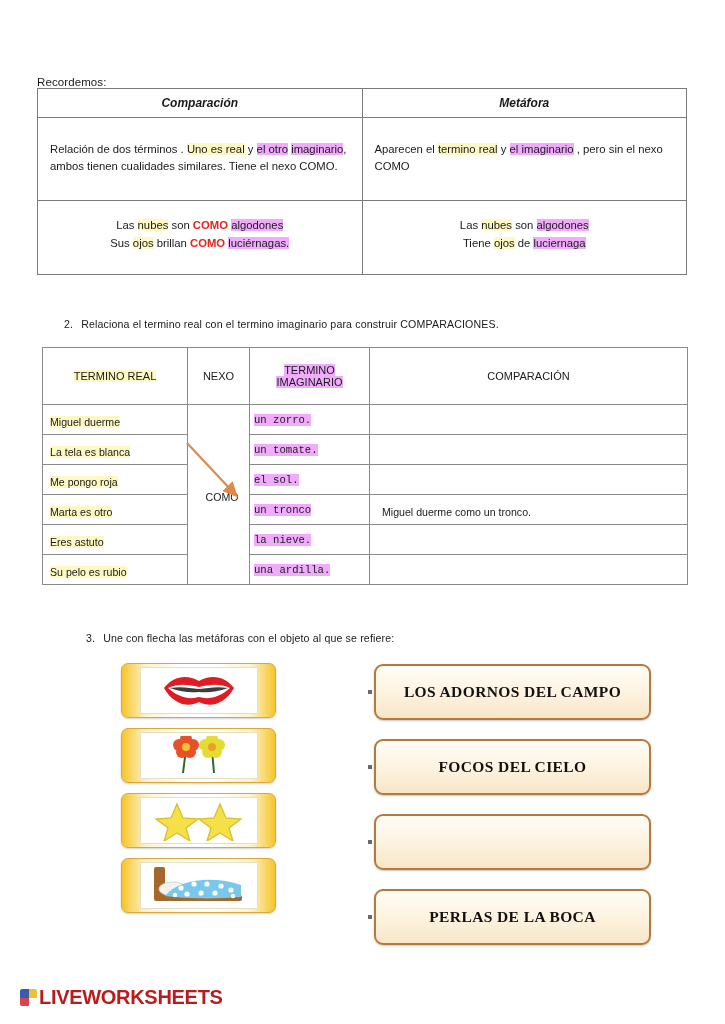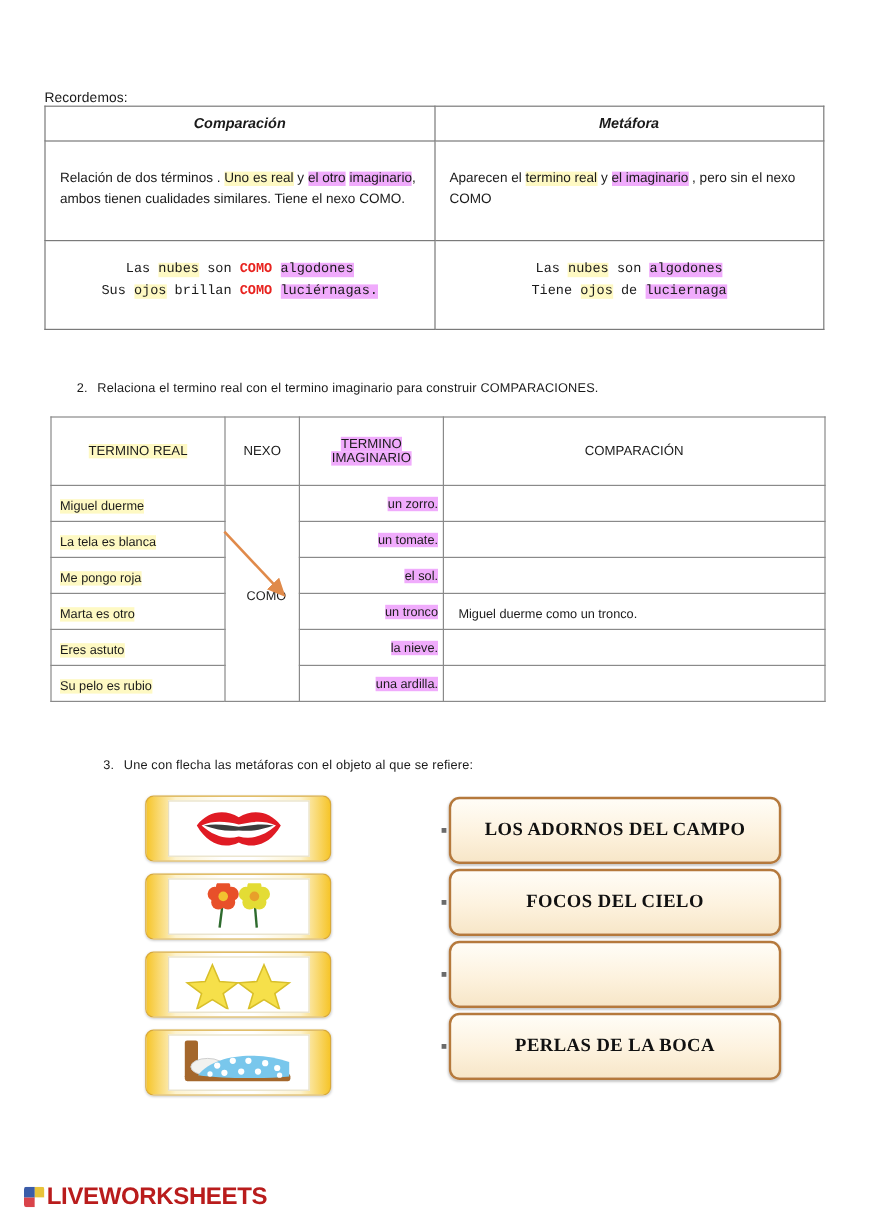--- a/index.html
+++ b/index.html
@@ -56,21 +56,20 @@
     line-height: 1.55;
     padding: 9px 12px 11px 12px !important;
     height: 62px;
   }
   .t1-ex {
     font-size: 11.3px;
     line-height: 1.6;
     text-align: center;
     padding: 7px 6px 14px 6px !important;
     height: 52px;
-    font-family: Liberation Mono, monospace;
   }
 
   
   #q2-text {
     position: absolute;
     left: 64px;
     top: 318px;
     font-size: 10.6px;
     letter-spacing: .15px;
   }
@@ -90,21 +89,21 @@
     font-size: 10.6px;
     height: 25px;
     vertical-align: middle;
   }
   #table-relaciona .hdr {
     height: 56px;
     text-align: center;
     padding: 0 4px;
     font-size: 11px;
   }
-  #table-relaciona .ti { text-align: right; padding: 0 4px; }
+  #table-relaciona .ti { text-align: left; padding: 0 4px; font-family: Liberation Mono, monospace; }
   #table-relaciona .cmp { padding-left: 12px; }
   .como-cell {
     text-align: center;
     vertical-align: middle;
     position: relative;
     font-size: 11px;
   }
   #arrow-svg {
     position: absolute;
     left: 170px;
@@ -154,21 +153,21 @@
 
   #text-column {
     position: absolute;
     left: 374px;
     top: 664px;
     width: 275px;
   }
   .meta-box {
     width: 273px;
     height: 52px;
-    margin-bottom: 4px;
+    margin-bottom: 19px;
     border: 2px solid #b5793c;
     border-radius: 9px;
     background: linear-gradient(180deg,#fffdf7 0%,#fdf2de 55%,#f7e6c8 100%);
     box-shadow: 0 1px 2px rgba(0,0,0,.22);
     display: flex;
     align-items: center;
     justify-content: center;
     font-family: "Liberation Serif", serif;
     font-weight: bold;
     font-size: 15.5px;

